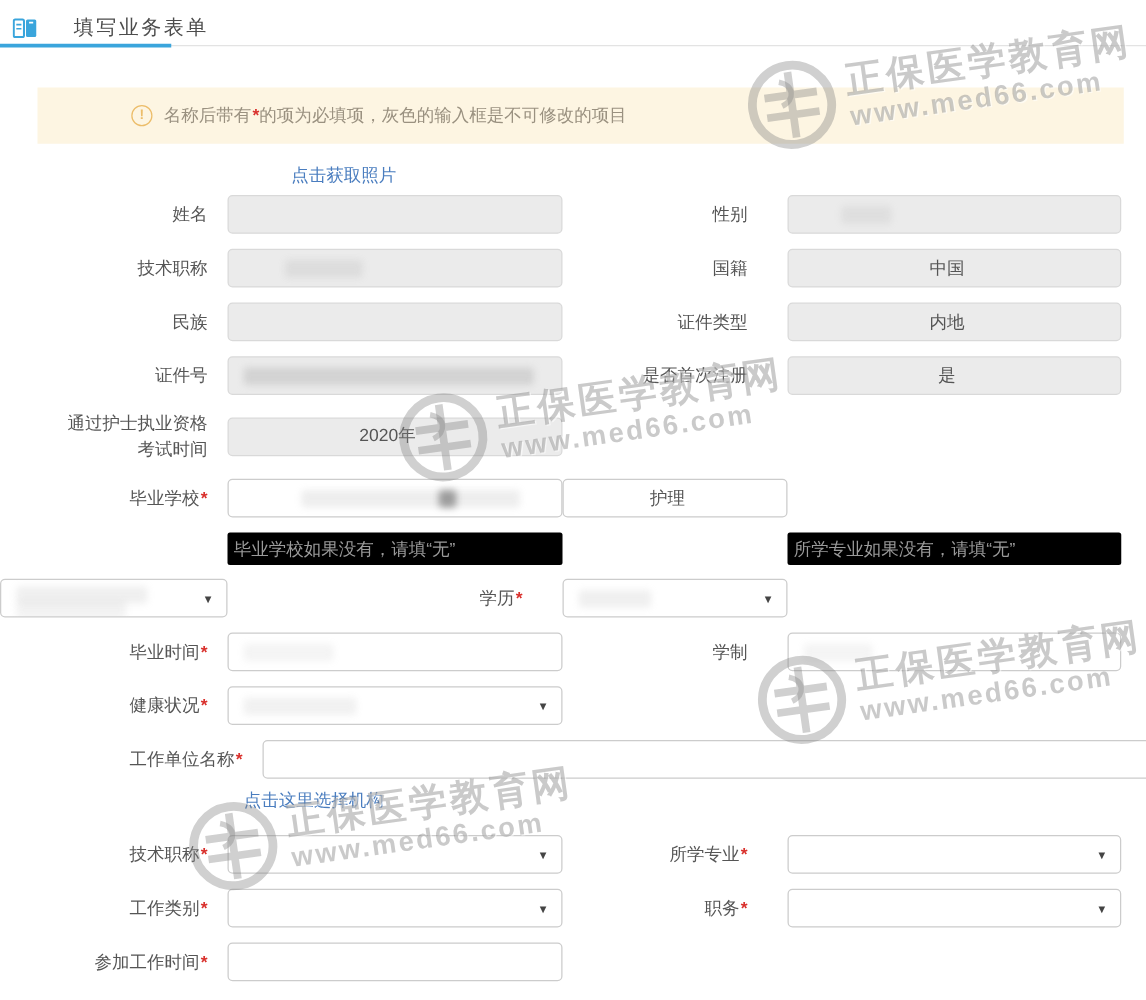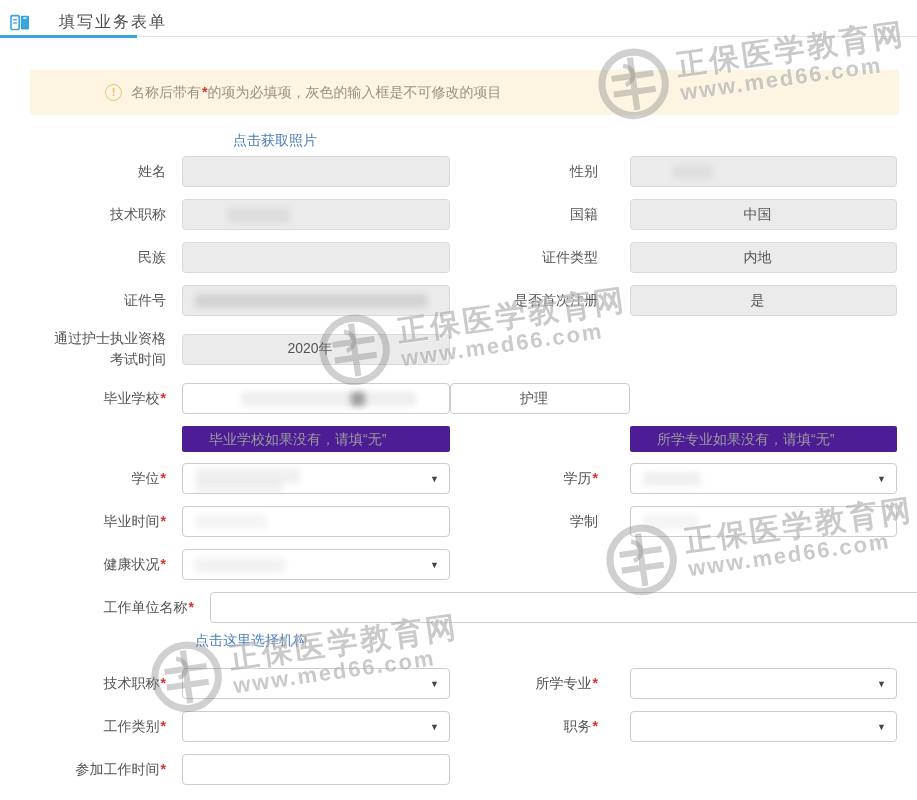--- a/index.html
+++ b/index.html
@@ -46,22 +46,22 @@
     padding: 0 24px 0 12px; overflow: hidden; justify-content: center;
   }
   .inp.gray { background: #ebebeb; border-color: #d9d9d9; }
   .inp .val { color: #555; white-space: nowrap; }
   .inp.select { padding-right: 26px; }
   .caret {
     position: absolute; right: 10px; top: 50%; transform: translateY(-50%);
     font-size: 9px; color: #444; pointer-events: none;
   }
   .hint {
-    height: 26px; line-height: 26px; background: #4c1d95; color: #9b9b9b;
-    padding-left: 27px; border-radius: 2px;
+    height: 26px; line-height: 26px; background: #000000; color: #9b9b9b;
+    padding-left: 5px; border-radius: 2px;
   }
   .exam-row { margin-bottom: 13px; }
   .exam-row .inp { align-self: center; }
   .tech-row { margin-top: 19px; }
   
   .redact {
     position: absolute; top: 8px; height: 14px; border-radius: 3px;
     background: rgba(165,165,165,0.35); filter: blur(3px); pointer-events: none;
   }
   
@@ -176,21 +176,20 @@
   </div>
 
   <div class="frow" style="margin-bottom:11px;min-height:26px">
     <div></div>
     <div class="hint">毕业学校如果没有，请填“无”</div>
     <div></div>
     <div class="hint">所学专业如果没有，请填“无”</div>
   </div>
 
   <div class="frow">
-    <div class="lbl"><span>学位</span><em class="star">*</em></div>
     <div class="inp select">
         <span class="val"></span>
         <span class="redact" style="left:12px;width:105px;top:5px;opacity:.5"></span>
         <span class="redact" style="left:12px;width:88px;top:17px;opacity:.4"></span>
         <span class="caret">▼</span>
       </div>
     <div class="lbl r"><span>学历</span><em class="star">*</em></div>
     <div class="inp select">
         <span class="val"></span>
         <span class="redact" style="left:12px;width:58px;opacity:.5"></span>

